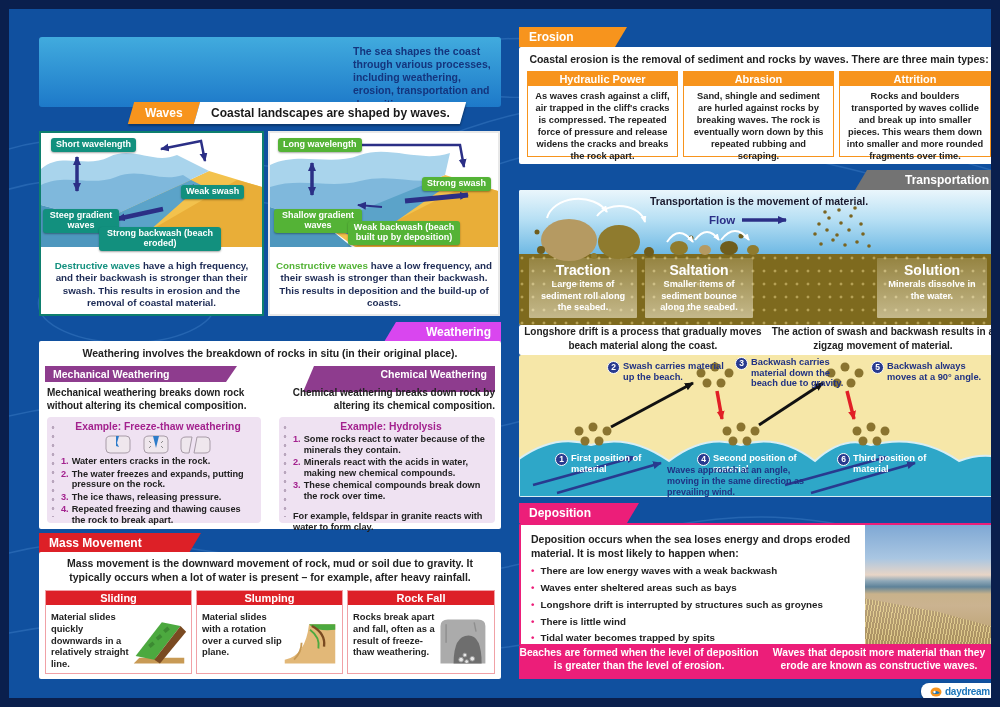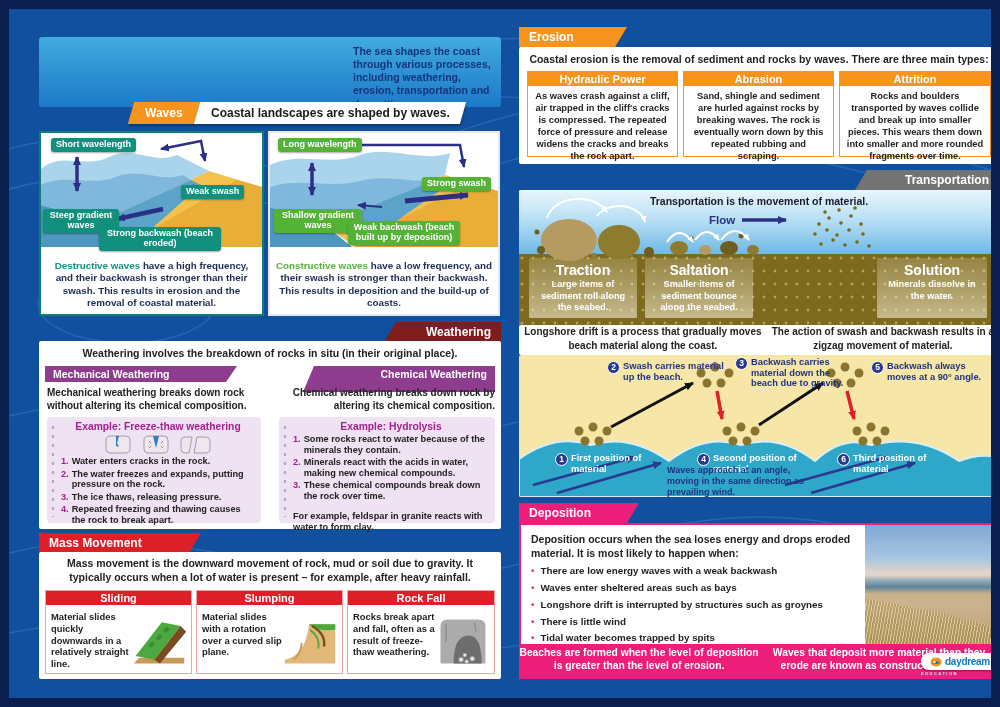--- a/index.html
+++ b/index.html
@@ -63,21 +63,21 @@
   .mm-hdr{background:#DD2027;color:#fff;font-weight:bold;font-size:11px;text-align:center;padding:1px 0}
   .mm-txt{position:absolute;left:5px;top:20px;width:84px;font-size:9.4px;font-weight:bold;color:#222;line-height:1.25}
   .mm-icon{position:absolute;right:3px;bottom:4px}
   
   .dep-bullet{display:flex;gap:6px;font-size:9.8px;font-weight:bold;color:#222;margin-top:5px;line-height:1.2}
   .dep-bullet::before{content:"•";color:#EC1E79;flex:none}
   #dep-photo{position:absolute;right:0;top:0;bottom:0;width:132px;background:linear-gradient(180deg,#7FA8D4 0%,#A9C6E2 28%,#E8D5C6 42%,#8FA8B8 47%,#5E8299 52%,#C9B28B 58%,#CBB390 68%,#B99F6E 100%)}
   #dep-photo .grass{position:absolute;left:0;bottom:0;width:100%;height:45%;background:repeating-linear-gradient(100deg,rgba(240,221,150,.65) 0 1px,rgba(122,99,48,.25) 1px 3px);clip-path:polygon(0 15%,55% 40%,100% 70%,100% 100%,0 100%)}
   #dep-footer{position:absolute;left:510px;top:637px;width:480px;height:33px;background:#EC1E79;color:#fff;font-weight:bold;font-size:10.3px;text-align:center;display:flex;flex-direction:row;justify-content:center;line-height:1.3}
   
-  #logo{position:absolute;left:912px;top:644px;width:78px;text-align:left}
+  #logo{position:absolute;left:912px;top:674px;width:78px;text-align:center}
   #logo .box{background:#fff;border-radius:8px;height:17px;display:flex;align-items:center;justify-content:center;gap:3px;box-shadow:0 1px 2px rgba(0,0,0,.4)}
   #logo .brand{color:#1B75BB;font-weight:bold;font-size:10px;letter-spacing:-.3px}
   #logo .sub{font-size:4px;color:#CFE0F5;letter-spacing:1.5px;margin-top:1px;font-weight:bold}
 </style>
 </head>
 <body>
 
 <div id="poster">
 
   <svg width="0" height="0" style="position:absolute" aria-hidden="true">
@@ -173,21 +173,21 @@
       <div class="chip chipG" style="left:8px;top:5px">Long wavelength</div>
       <div class="chip chipG" style="left:152px;top:44px">Strong swash</div>
       <div class="chip chipG" style="left:4px;top:76px;width:88px">Shallow gradient waves</div>
       <div class="chip chipG" style="left:78px;top:88px;width:112px">Weak backwash (beach built up by deposition)</div>
     </div>
     <div class="wave-caption">
       <span class="leadG">Constructive waves</span><span> have a low frequency, and their swash is stronger than their backwash. This results in deposition and the build-up of coasts.</span>
     </div>
   </div>
 
-  <div class="tabR" style="left:375px;top:313px;width:117px;background:#7f1d1d">
+  <div class="tabR" style="left:375px;top:313px;width:117px;background:#d946ef">
       <span>Weathering</span>
     </div>
   <div class="panel" style="left:30px;top:332px;width:462px;height:188px">
     <div class="sec-intro" style="top:6px">Weathering involves the breakdown of rocks in situ (in their original place).</div>
     <div class="w-hdrL" style="left:6px;top:25px;width:192px">Mechanical Weathering</div>
     <div class="w-hdrR" style="left:264px;top:25px;width:192px">Chemical Weathering</div>
     <div class="w-body" style="left:8px;top:46px;width:212px">Mechanical weathering breaks down rock without altering its chemical composition.</div>
     <div class="w-body" style="left:242px;top:46px;width:214px;text-align:right">Chemical weathering breaks down rock by altering its chemical composition.</div>
 
     <div class="ex-box" style="left:8px;top:76px;width:214px;height:106px">

